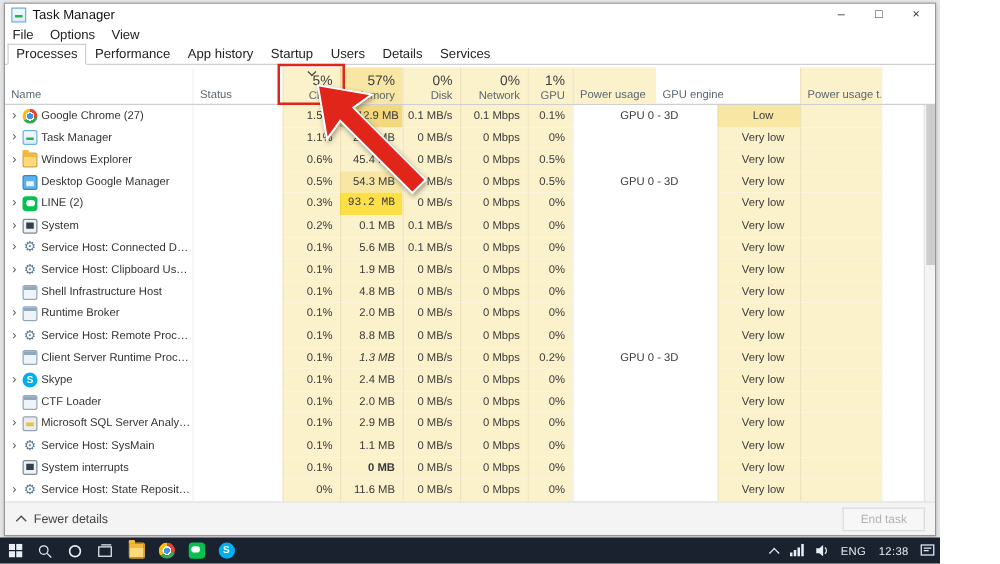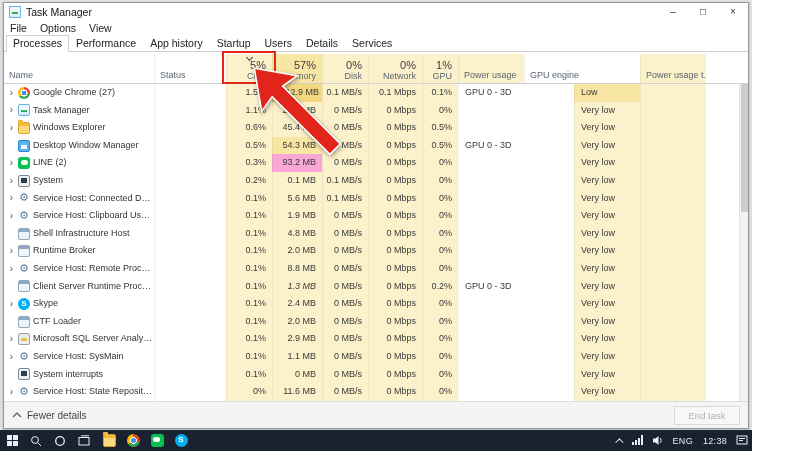--- a/index.html
+++ b/index.html
@@ -38,21 +38,21 @@
   .th-num { display:flex; flex-direction:column; justify-content:space-between; align-items:flex-end; padding:6px 6px 3px; }
   .th-num .pct { font-size:11px; color:#3c3c3c; line-height:11px; }
   .th-num .lbl { font-size:9px; color:#5a6570; }
   .sort-chevron { position:absolute; top:1px; left:50%; width:5px; height:5px;
     border-right:1px solid #444; border-bottom:1px solid #444; transform:translateX(-60%) rotate(45deg); }
 
   .tbody { flex:1; position:relative; overflow:hidden; background:#fff; }
   .row { display:flex; height:17.6px; }
   .td { height:100%; font-size:9px; line-height:17.4px; color:#3a3a3a; white-space:nowrap; overflow:hidden; }
   .td-num { text-align:right; padding-right:6px; }
-  .td-left { padding-left:6px; text-overflow:ellipsis; }
+  .td-left { padding-left:6px; text-overflow:ellipsis;text-align:center; }
   .c-namecell { display:flex; align-items:center; padding-left:3px; }
   .expander { width:9px; flex:0 0 9px; color:#555; font-size:10px; line-height:16px; text-align:center; }
   .expander::before { content:"\203A"; }
   .p-name { margin-left:3px; overflow:hidden; text-overflow:ellipsis; color:#333; }
 
   
   .p-icon { width:12px; height:12px; flex:0 0 12px; margin-left:2px; position:relative; display:inline-block; border-radius:2px; }
   .icon-chrome { border-radius:50%;
     background: radial-gradient(circle at 50% 50%, #4a90e2 0 2.5px, #fff 2.5px 3.5px, rgba(0,0,0,0) 3.6px),
                 conic-gradient(#e94335 0 30%, #34a853 30% 65%, #fbbc05 65% 100%); }
@@ -219,42 +219,42 @@
     <div class="td td-num w-gpu c-gpu" style="background: rgb(251, 241, 203);">0.5%</div>
     <div class="td td-left w-eng c-eng"></div>
     <div class="td td-left w-pow c-pow" style="background: rgb(251, 241, 203);">Very low</div>
     <div class="td w-trend c-trend" style="background: rgb(251, 241, 203);"></div>
     <div class="td w-fill"></div>
   </div>
         <div class="row">
     <div class="td w-name c-namecell">
       <span class="expander" style="visibility: hidden;"></span>
       <span class="p-icon icon-dwm"></span>
-      <span class="p-name">Desktop Window Manager</span>
+      <span class="p-name">Desktop Google Manager</span>
     </div>
     <div class="td w-status c-status"></div>
     <div class="td td-num w-cpu c-cpu" style="background: rgb(251, 241, 203);">0.5%</div>
     <div class="td td-num w-mem c-mem" style="background: rgb(248, 230, 164);">54.3 MB</div>
     <div class="td td-num w-disk c-disk" style="background: rgb(251, 241, 203);">0 MB/s</div>
     <div class="td td-num w-net c-net" style="background: rgb(251, 241, 203);">0 Mbps</div>
     <div class="td td-num w-gpu c-gpu" style="background: rgb(251, 241, 203);">0.5%</div>
     <div class="td td-left w-eng c-eng">GPU 0 - 3D</div>
     <div class="td td-left w-pow c-pow" style="background: rgb(251, 241, 203);">Very low</div>
     <div class="td w-trend c-trend" style="background: rgb(251, 241, 203);"></div>
     <div class="td w-fill"></div>
   </div>
         <div class="row">
     <div class="td w-name c-namecell">
       <span class="expander"></span>
       <span class="p-icon icon-line"></span>
       <span class="p-name">LINE (2)</span>
     </div>
     <div class="td w-status c-status"></div>
     <div class="td td-num w-cpu c-cpu" style="background: rgb(251, 241, 203);">0.3%</div>
-    <div class="td td-num w-mem c-mem" style="background: #f9a8d4;">93.2 MB</div>
+    <div class="td td-num w-mem c-mem" style="background: #fde047; font-family: Liberation Mono, monospace;">93.2 MB</div>
     <div class="td td-num w-disk c-disk" style="background: rgb(251, 241, 203);">0 MB/s</div>
     <div class="td td-num w-net c-net" style="background: rgb(251, 241, 203);">0 Mbps</div>
     <div class="td td-num w-gpu c-gpu" style="background: rgb(251, 241, 203);">0%</div>
     <div class="td td-left w-eng c-eng"></div>
     <div class="td td-left w-pow c-pow" style="background: rgb(251, 241, 203);">Very low</div>
     <div class="td w-trend c-trend" style="background: rgb(251, 241, 203);"></div>
     <div class="td w-fill"></div>
   </div>
         <div class="row">
     <div class="td w-name c-namecell">
@@ -444,21 +444,21 @@
     <div class="td w-fill"></div>
   </div>
         <div class="row">
     <div class="td w-name c-namecell">
       <span class="expander" style="visibility: hidden;"></span>
       <span class="p-icon icon-system"></span>
       <span class="p-name">System interrupts</span>
     </div>
     <div class="td w-status c-status"></div>
     <div class="td td-num w-cpu c-cpu" style="background: rgb(251, 241, 203);">0.1%</div>
-    <div class="td td-num w-mem c-mem" style="background: rgb(251, 241, 203);">0 MB</div>
+    <div class="td td-num w-mem c-mem" style="background: rgb(251, 241, 203); font-weight: bold;">0 MB</div>
     <div class="td td-num w-disk c-disk" style="background: rgb(251, 241, 203);">0 MB/s</div>
     <div class="td td-num w-net c-net" style="background: rgb(251, 241, 203);">0 Mbps</div>
     <div class="td td-num w-gpu c-gpu" style="background: rgb(251, 241, 203);">0%</div>
     <div class="td td-left w-eng c-eng"></div>
     <div class="td td-left w-pow c-pow" style="background: rgb(251, 241, 203);">Very low</div>
     <div class="td w-trend c-trend" style="background: rgb(251, 241, 203);"></div>
     <div class="td w-fill"></div>
   </div>
         <div class="row">
     <div class="td w-name c-namecell">

